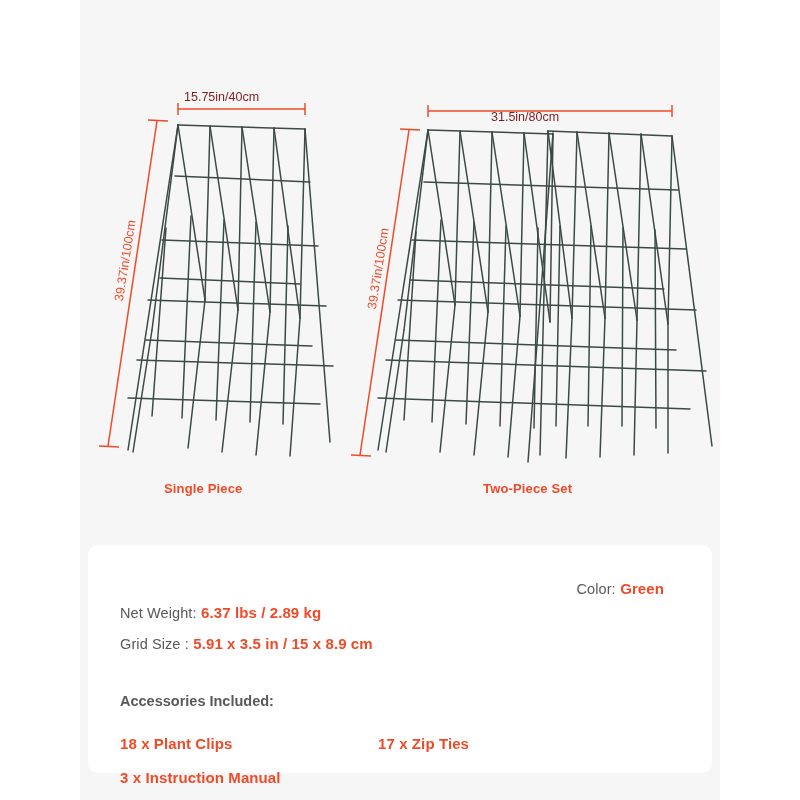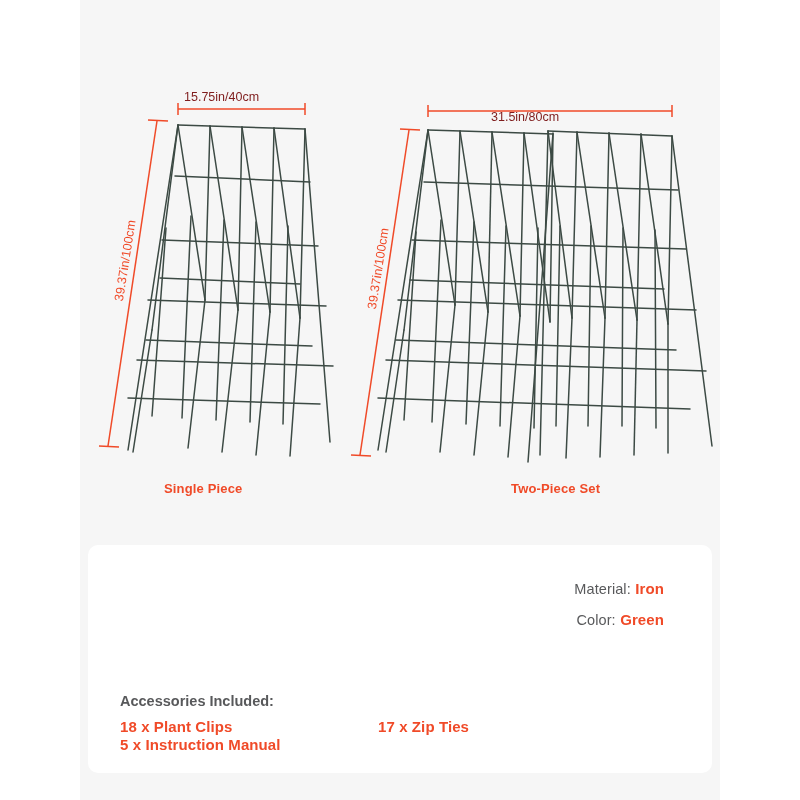--- a/index.html
+++ b/index.html
@@ -57,43 +57,43 @@
   }
   .acc-head{
     position:absolute;
     left:32px; top:148px;
     color:#58595b;
     font-size:14.5px;
     font-weight:bold;
   }
   .acc-grid{
     position:absolute;
-    left:32px; top:173px;
+    left:32px; top:190px;
     width:540px;
     display:grid;
     grid-template-columns:258px 1fr;
-    row-gap:1px;
+    row-gap:17px;
   }
   .acc-item{
     color:#f04a28;
     font-size:15px;
     font-weight:bold;
     letter-spacing:.1px;
   }
 
   .caption{
     position:absolute;
     color:#f04a28;
     font-size:13px;
     font-weight:bold;
     letter-spacing:.15px;
     white-space:nowrap;
   }
   #cap-single{left:164px; top:481px;}
-  #cap-double{left:511px; top:481px;}
+  #cap-double{left:483px; top:481px;}
 
   .dim-text{
     position:absolute;
     color:#7f1d1d;
     font-size:12.5px;
     white-space:nowrap;
   }
   #dim-w-single{left:184px; top:90px;}
   #dim-w-double{left:491px; top:88px;margin-top:22px;}
 
@@ -249,32 +249,38 @@
     <span class="dim-vert" id="dim-h-double">39.37in/100cm</span>
 
     <span class="caption" id="cap-single">Single Piece</span>
     <span class="caption" id="cap-double">Two-Piece Set</span>
   </div>
 
   <div class="spec-card">
 
     <div class="spec-right">
       <div>
-        <span class="lbl">Material:</span>
-        <span class="val">Iron</span>
-      </div>
-      <div>
         <span class="lbl">Color:</span>
         <span class="val">Green</span>
       </div>
     </div>
 
+    <div class="spec-left">
+      <div>
+        <span class="lbl">Net Weight:</span>
+        <span class="val">6.37 lbs / 2.89 kg</span>
+      </div>
+      <div>
+        <span class="lbl">Grid Size :</span>
+        <span class="val">5.91 x 3.5 in / 15 x 8.9 cm</span>
+      </div>
+    </div>
 
     <div class="acc-head">Accessories Included:</div>
 
     <div class="acc-grid">
       <span class="acc-item">18 x Plant Clips</span>
       <span class="acc-item">17 x Zip Ties</span>
-      <span class="acc-item">5 x Instruction Manual</span>
+      <span class="acc-item">3 x Instruction Manual</span>
     </div>
 
   </div>
 </div>
 
 </body></html>

